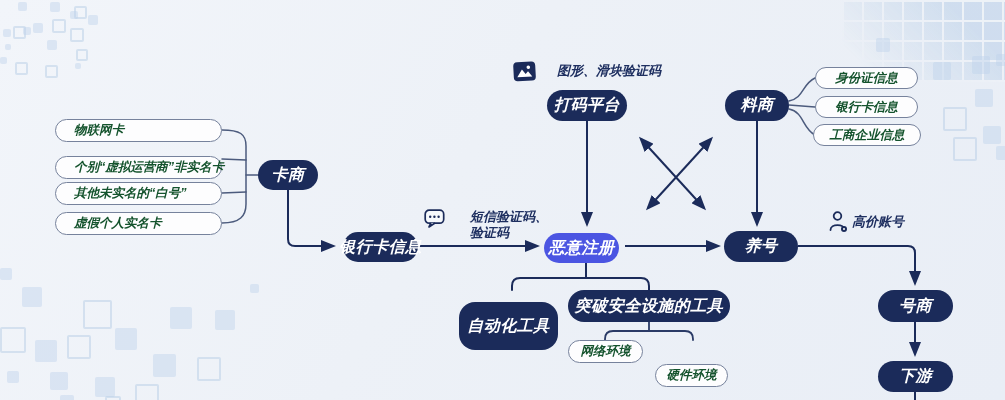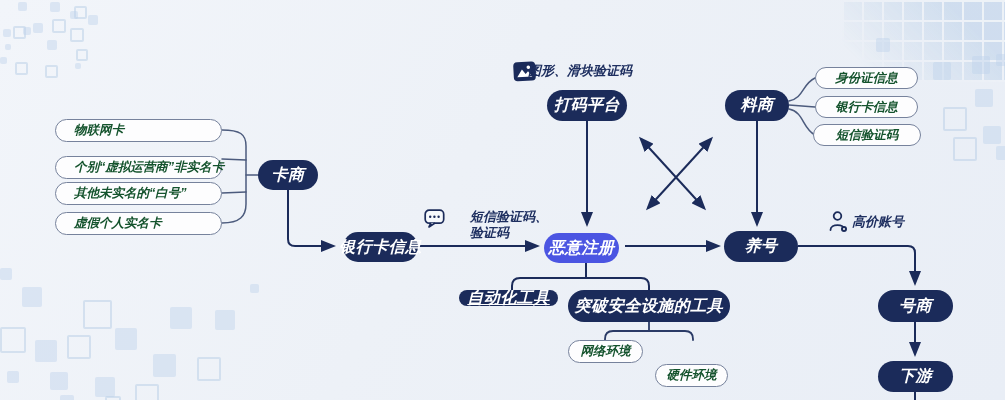--- a/index.html
+++ b/index.html
@@ -139,43 +139,43 @@
   </svg>
 
   <div class="node" style="left:258px;top:160px;width:60px;height:30px;">卡商</div>
   <div class="node" style="left:343px;top:232px;width:75px;height:30px;">银行卡信息</div>
   <div class="node" style="left:547px;top:90px;width:80px;height:31px;">打码平台</div>
   <div class="node" style="left:725px;top:90px;width:64px;height:31px;">料商</div>
   <div class="node hl" style="left:544px;top:233px;width:75px;height:30px;">恶意注册</div>
   <div class="node" style="left:724px;top:231px;width:74px;height:31px;">养号</div>
   <div class="node" style="left:878px;top:290px;width:75px;height:32px;">号商</div>
   <div class="node" style="left:878px;top:361px;width:75px;height:31px;">下游</div>
-  <div class="node" style="left:459px;top:290px;width:99px;height:16px;text-decoration:underline;">自动化工具</div>
+  <div class="node" style="left:459px;top:302px;width:99px;height:48px;">自动化工具</div>
   <div class="node" style="left:568px;top:290px;width:162px;height:32px;">突破安全设施的工具</div>
 
   <div class="pill left" style="left:55px;top:119px;width:167px;height:23px;">物联网卡</div>
   <div class="pill left" style="left:55px;top:156px;width:167px;height:23px;">个别“虚拟运营商”非实名卡</div>
   <div class="pill left" style="left:55px;top:182px;width:167px;height:23px;">其他未实名的“白号”</div>
   <div class="pill left" style="left:55px;top:212px;width:167px;height:23px;">虚假个人实名卡</div>
 
   <div class="pill" style="left:815px;top:67px;width:103px;height:22px;">身份证信息</div>
   <div class="pill" style="left:815px;top:96px;width:103px;height:22px;">银行卡信息</div>
-  <div class="pill" style="left:813px;top:124px;width:108px;height:22px;">短信验证码</div>
+  <div class="pill" style="left:813px;top:124px;width:108px;height:22px;">工商企业信息</div>
 
   <div class="pill" style="left:568px;top:340px;width:75px;height:23px;">网络环境</div>
   <div class="pill" style="left:655px;top:340px;width:73px;height:23px;margin-top:24px;">硬件环境</div>
 
   <span class="icon" style="left:512px;top:60px;">
     <svg width="25" height="23" viewBox="0 0 25 23">
       <rect x="1.5" y="2" width="22" height="19" rx="4" fill="#1b2b5a" transform="rotate(-3 12 11)"></rect>
       <path d="M5,17 L10,9.5 L13.5,14 L16,11.5 L20,17 Z" fill="#ffffff" transform="rotate(-3 12 11)"></path>
       <circle cx="16.5" cy="7.5" r="1.8" fill="#ffffff" transform="rotate(-3 12 11)"></circle>
     </svg>
   </span>
-  <div class="lbl" style="left:528px;top:63px;">图形、滑块验证码</div>
+  <div class="lbl" style="left:557px;top:63px;">图形、滑块验证码</div>
 
   <span class="icon" style="left:424px;top:209px;">
     <svg width="21" height="19" viewBox="0 0 21 19">
       <rect x="1.2" y="1.2" width="18.5" height="13" rx="4" fill="#f6f9fc" stroke="#1b2b5a" stroke-width="1.7"></rect>
       <path d="M7,14 L5,18 L11,14" fill="#f6f9fc" stroke="#1b2b5a" stroke-width="1.7" stroke-linejoin="round"></path>
       <circle cx="6.2" cy="7.7" r="1.2" fill="#1b2b5a"></circle>
       <circle cx="10.4" cy="7.7" r="1.2" fill="#1b2b5a"></circle>
       <circle cx="14.6" cy="7.7" r="1.2" fill="#1b2b5a"></circle>
     </svg>
   </span>

